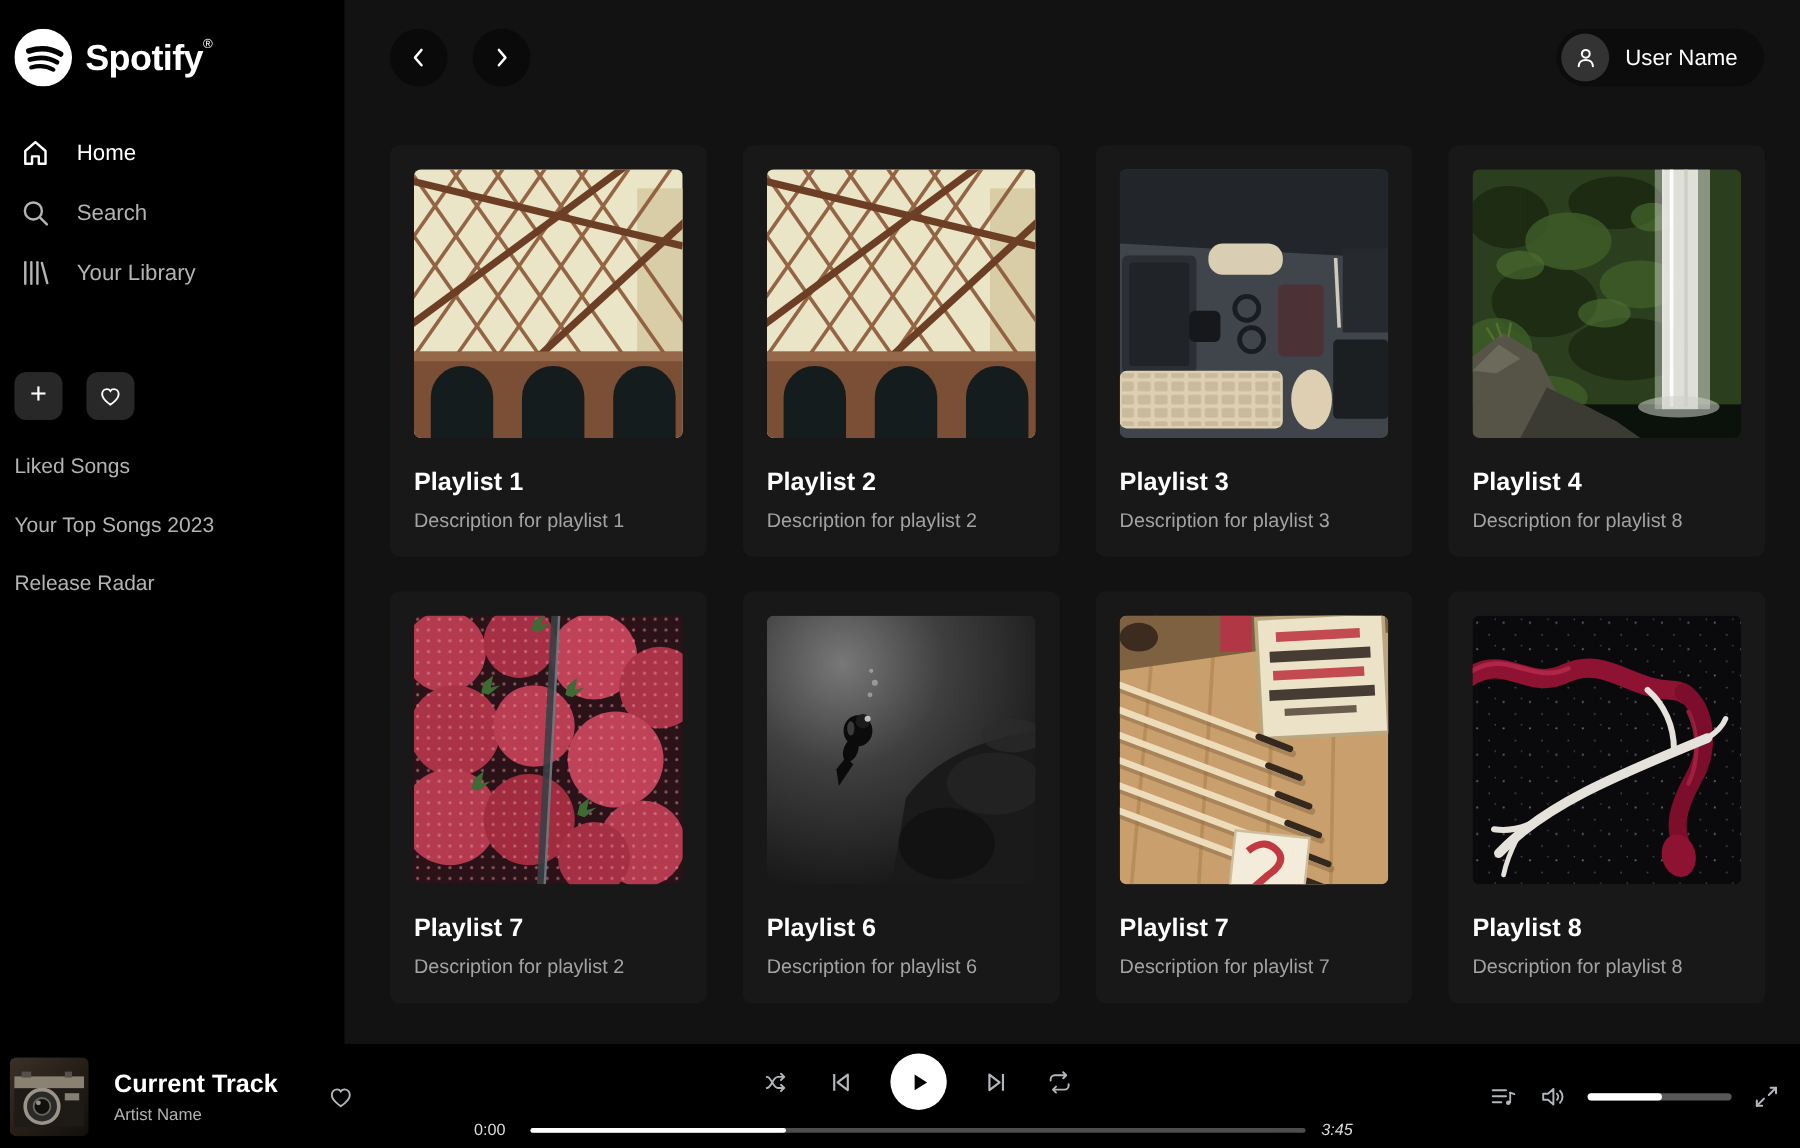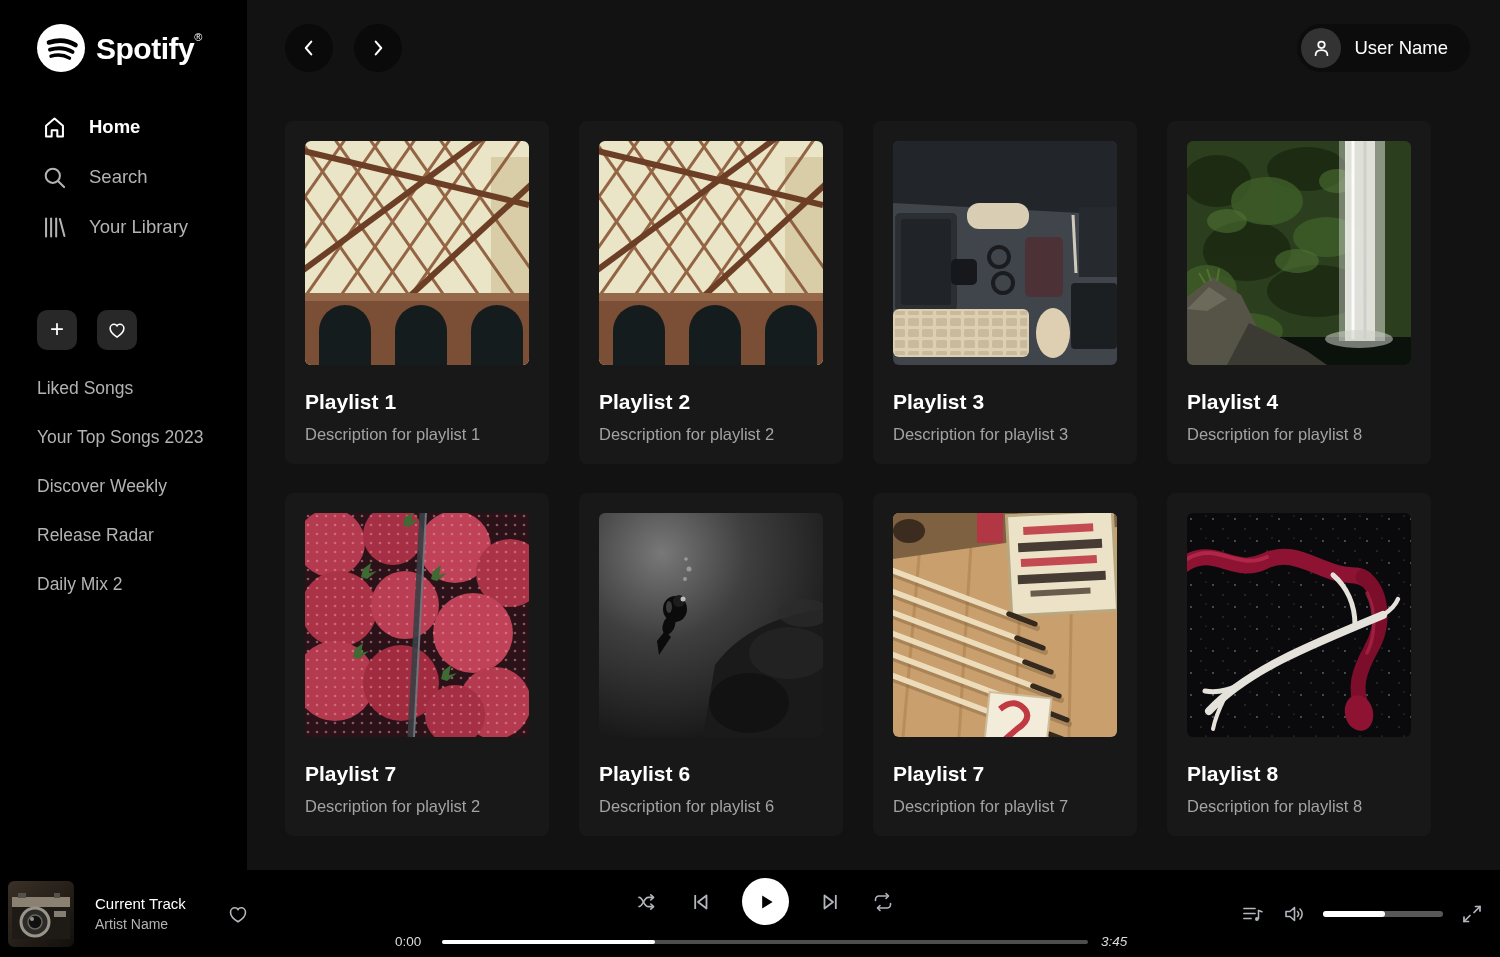--- a/index.html
+++ b/index.html
@@ -1,30 +1,30 @@
 <!DOCTYPE html>
 <html><head>
 <meta charset="utf-8">
 <style>
   * { margin:0; padding:0; box-sizing:border-box; }
   html,body { width:1500px; height:957px; overflow:hidden; background:#000;
     font-family:"Liberation Sans","DejaVu Sans",sans-serif; color:#fff; }
   .app { display:flex; height:870px; }
 
   
-  .sidebar { width:247px; flex-shrink:0; background:#000; padding:24px 20px 0 37px; }
+  .sidebar { width:287px; flex-shrink:0; background:#000; padding:24px 20px 0 12px; }
   .logo { display:flex; align-items:center; gap:11px; }
   .logo svg { width:48px; height:48px; }
   .brand { font-size:30px; font-weight:700; letter-spacing:-0.5px; }
   .brand sup { font-size:11px; font-weight:400; vertical-align:18px; }
   .nav { margin-top:30px; }
   .nav-item { display:flex; align-items:center; gap:21px; height:50px; padding-left:4px;
     color:#b3b3b3; font-size:18.5px; cursor:pointer; }
   .nav-item svg { width:27px; height:27px; flex-shrink:0; }
-  .nav-item.active { color:#fff; font-weight:700; }
+  .nav-item.active { color:#fff; font-weight:400; }
   .side-actions { margin-top:58px; display:flex; gap:20px; }
   .sq-btn { width:40px; height:40px; border-radius:10px; background:#282828; border:none;
     color:#fff; display:flex; align-items:center; justify-content:center; cursor:pointer; }
   .sq-btn .plus { font-size:24px; font-weight:400; line-height:1; margin-top:-2px; }
   .sq-btn svg { width:22px; height:22px; }
   .side-playlists { list-style:none; margin-top:14px; }
   .side-playlists li { height:49px; display:flex; align-items:center; color:#b3b3b3;
     font-size:17.5px; cursor:pointer; }
 
   
@@ -47,21 +47,21 @@
   .cover { width:224px; height:224px; border-radius:6px; overflow:hidden; }
   .cover svg { width:100%; height:100%; display:block; }
   .card-title { margin-top:25px; font-size:21px; font-weight:700; }
   .card-desc { margin-top:11px; font-size:16.5px; color:#a3a3a3; }
 
   
   .player { height:87px; background:#000; display:flex; align-items:center; }
   .np { width:330px; flex-shrink:0; display:flex; align-items:center; gap:21px; padding-left:8px; }
   .album { width:66px; height:66px; border-radius:6px; overflow:hidden; flex-shrink:0; }
   .album svg { width:100%; height:100%; display:block; }
-  .np-text .t { font-size:15px; font-weight:400; }
+  .np-text .t { font-size:21px; font-weight:700; }
   .np-text .a { font-size:14px; color:#b3b3b3; margin-top:4px; }
   .icon-btn { background:none; border:none; color:#b3b7bd; cursor:pointer; padding:0;
     display:flex; align-items:center; justify-content:center; }
   .icon-btn svg { width:24px; height:24px; }
   .np .icon-btn { margin-left:19px; }
   .center { flex:1; display:flex; flex-direction:column; align-items:center; justify-content:center; gap:9px; }
   .controls { display:flex; align-items:center; gap:29px; }
   .play-btn { width:47px; height:47px; border-radius:50%; background:#fff; border:none;
     display:flex; align-items:center; justify-content:center; cursor:pointer; }
   .play-btn svg { width:26px; height:26px; }
@@ -125,23 +125,21 @@
       <button class="sq-btn">
         <svg viewBox="0 0 24 24" fill="none" stroke="#fff" stroke-width="1.7">
           <path d="M12 19.8 C12 19.8 4.5 15.2 4.5 10.2 C4.5 7.6 6.6 5.8 8.9 5.8 C10.2 5.8 11.3 6.4 12 7.5 C12.7 6.4 13.8 5.8 15.1 5.8 C17.4 5.8 19.5 7.6 19.5 10.2 C19.5 15.2 12 19.8 12 19.8 Z"></path>
         </svg>
       </button>
     </div>
 
     <ul class="side-playlists">
       <li>Liked Songs</li>
       <li>Your Top Songs 2023</li>
-      <li>Discover Weekly</li>
       <li>Release Radar</li>
-      <li>Daily Mix 2</li>
     </ul>
   </aside>
 
   <main class="main">
     <header class="topbar">
       <div class="nav-circles">
         <button class="circle-btn">
           <svg viewBox="0 0 24 24" fill="none" stroke="#fff" stroke-width="2.2" stroke-linecap="round" stroke-linejoin="round">
             <polyline points="14.5,5 8.5,12 14.5,19"></polyline>
           </svg>

